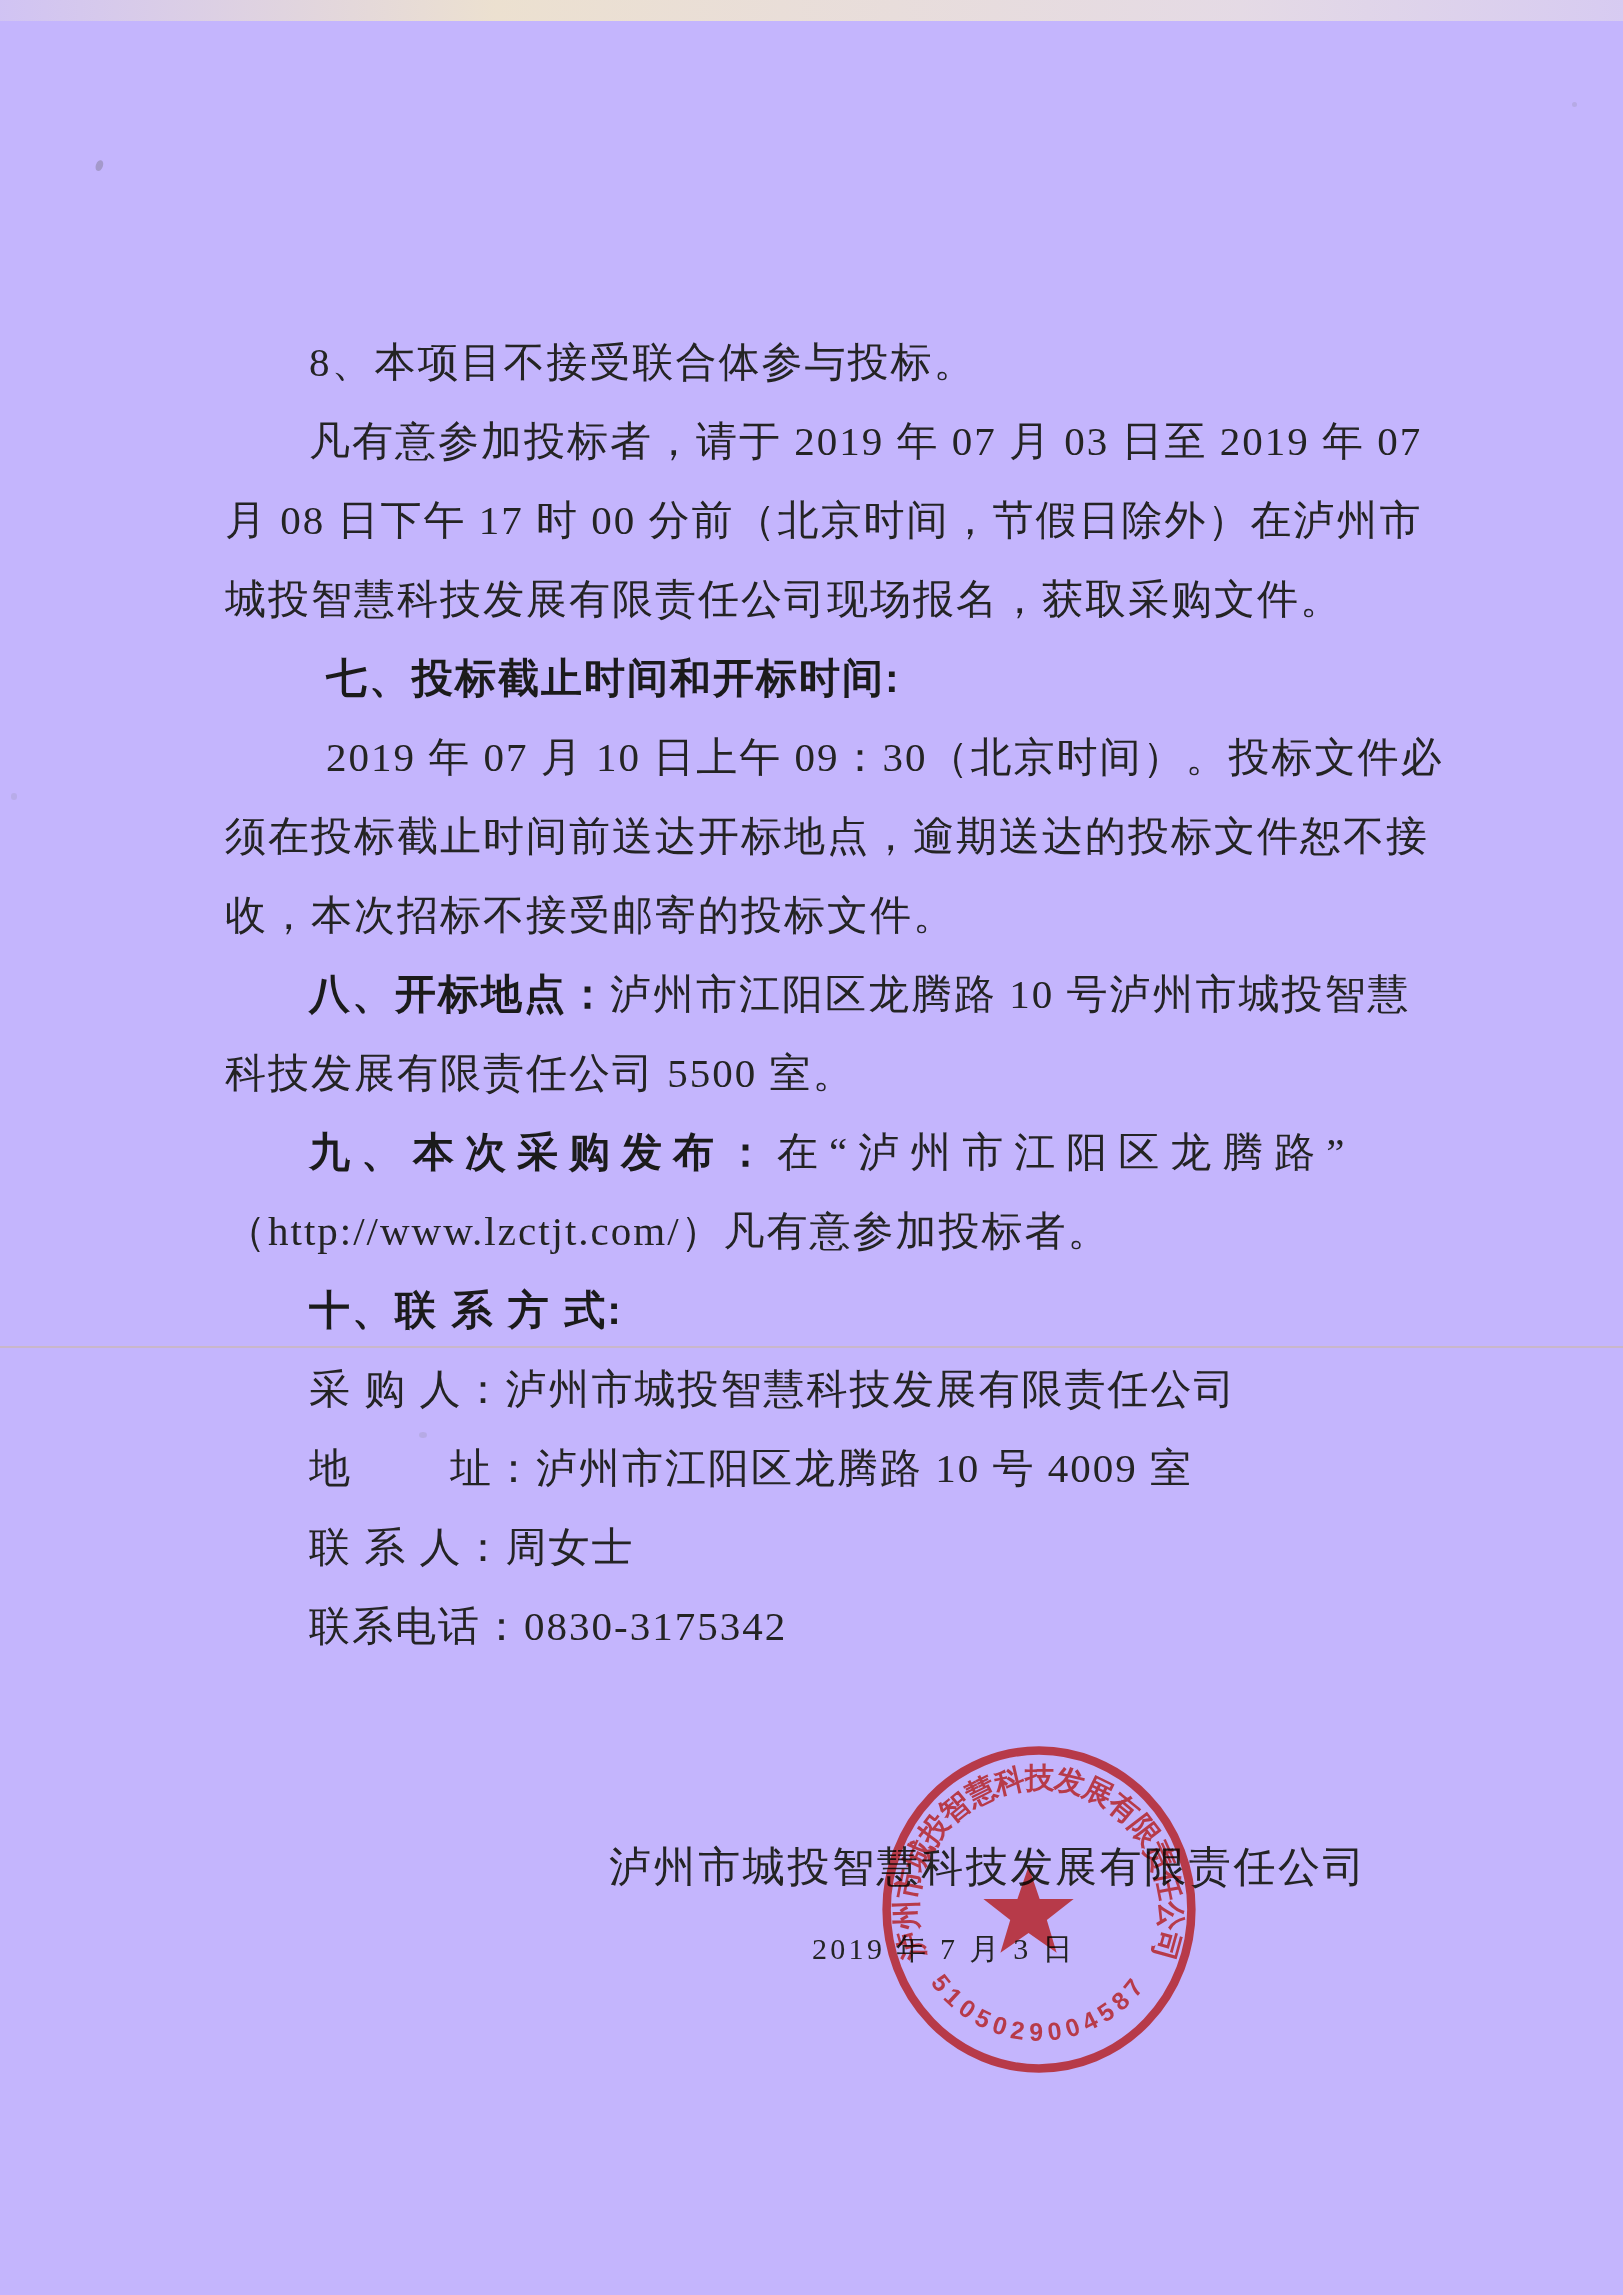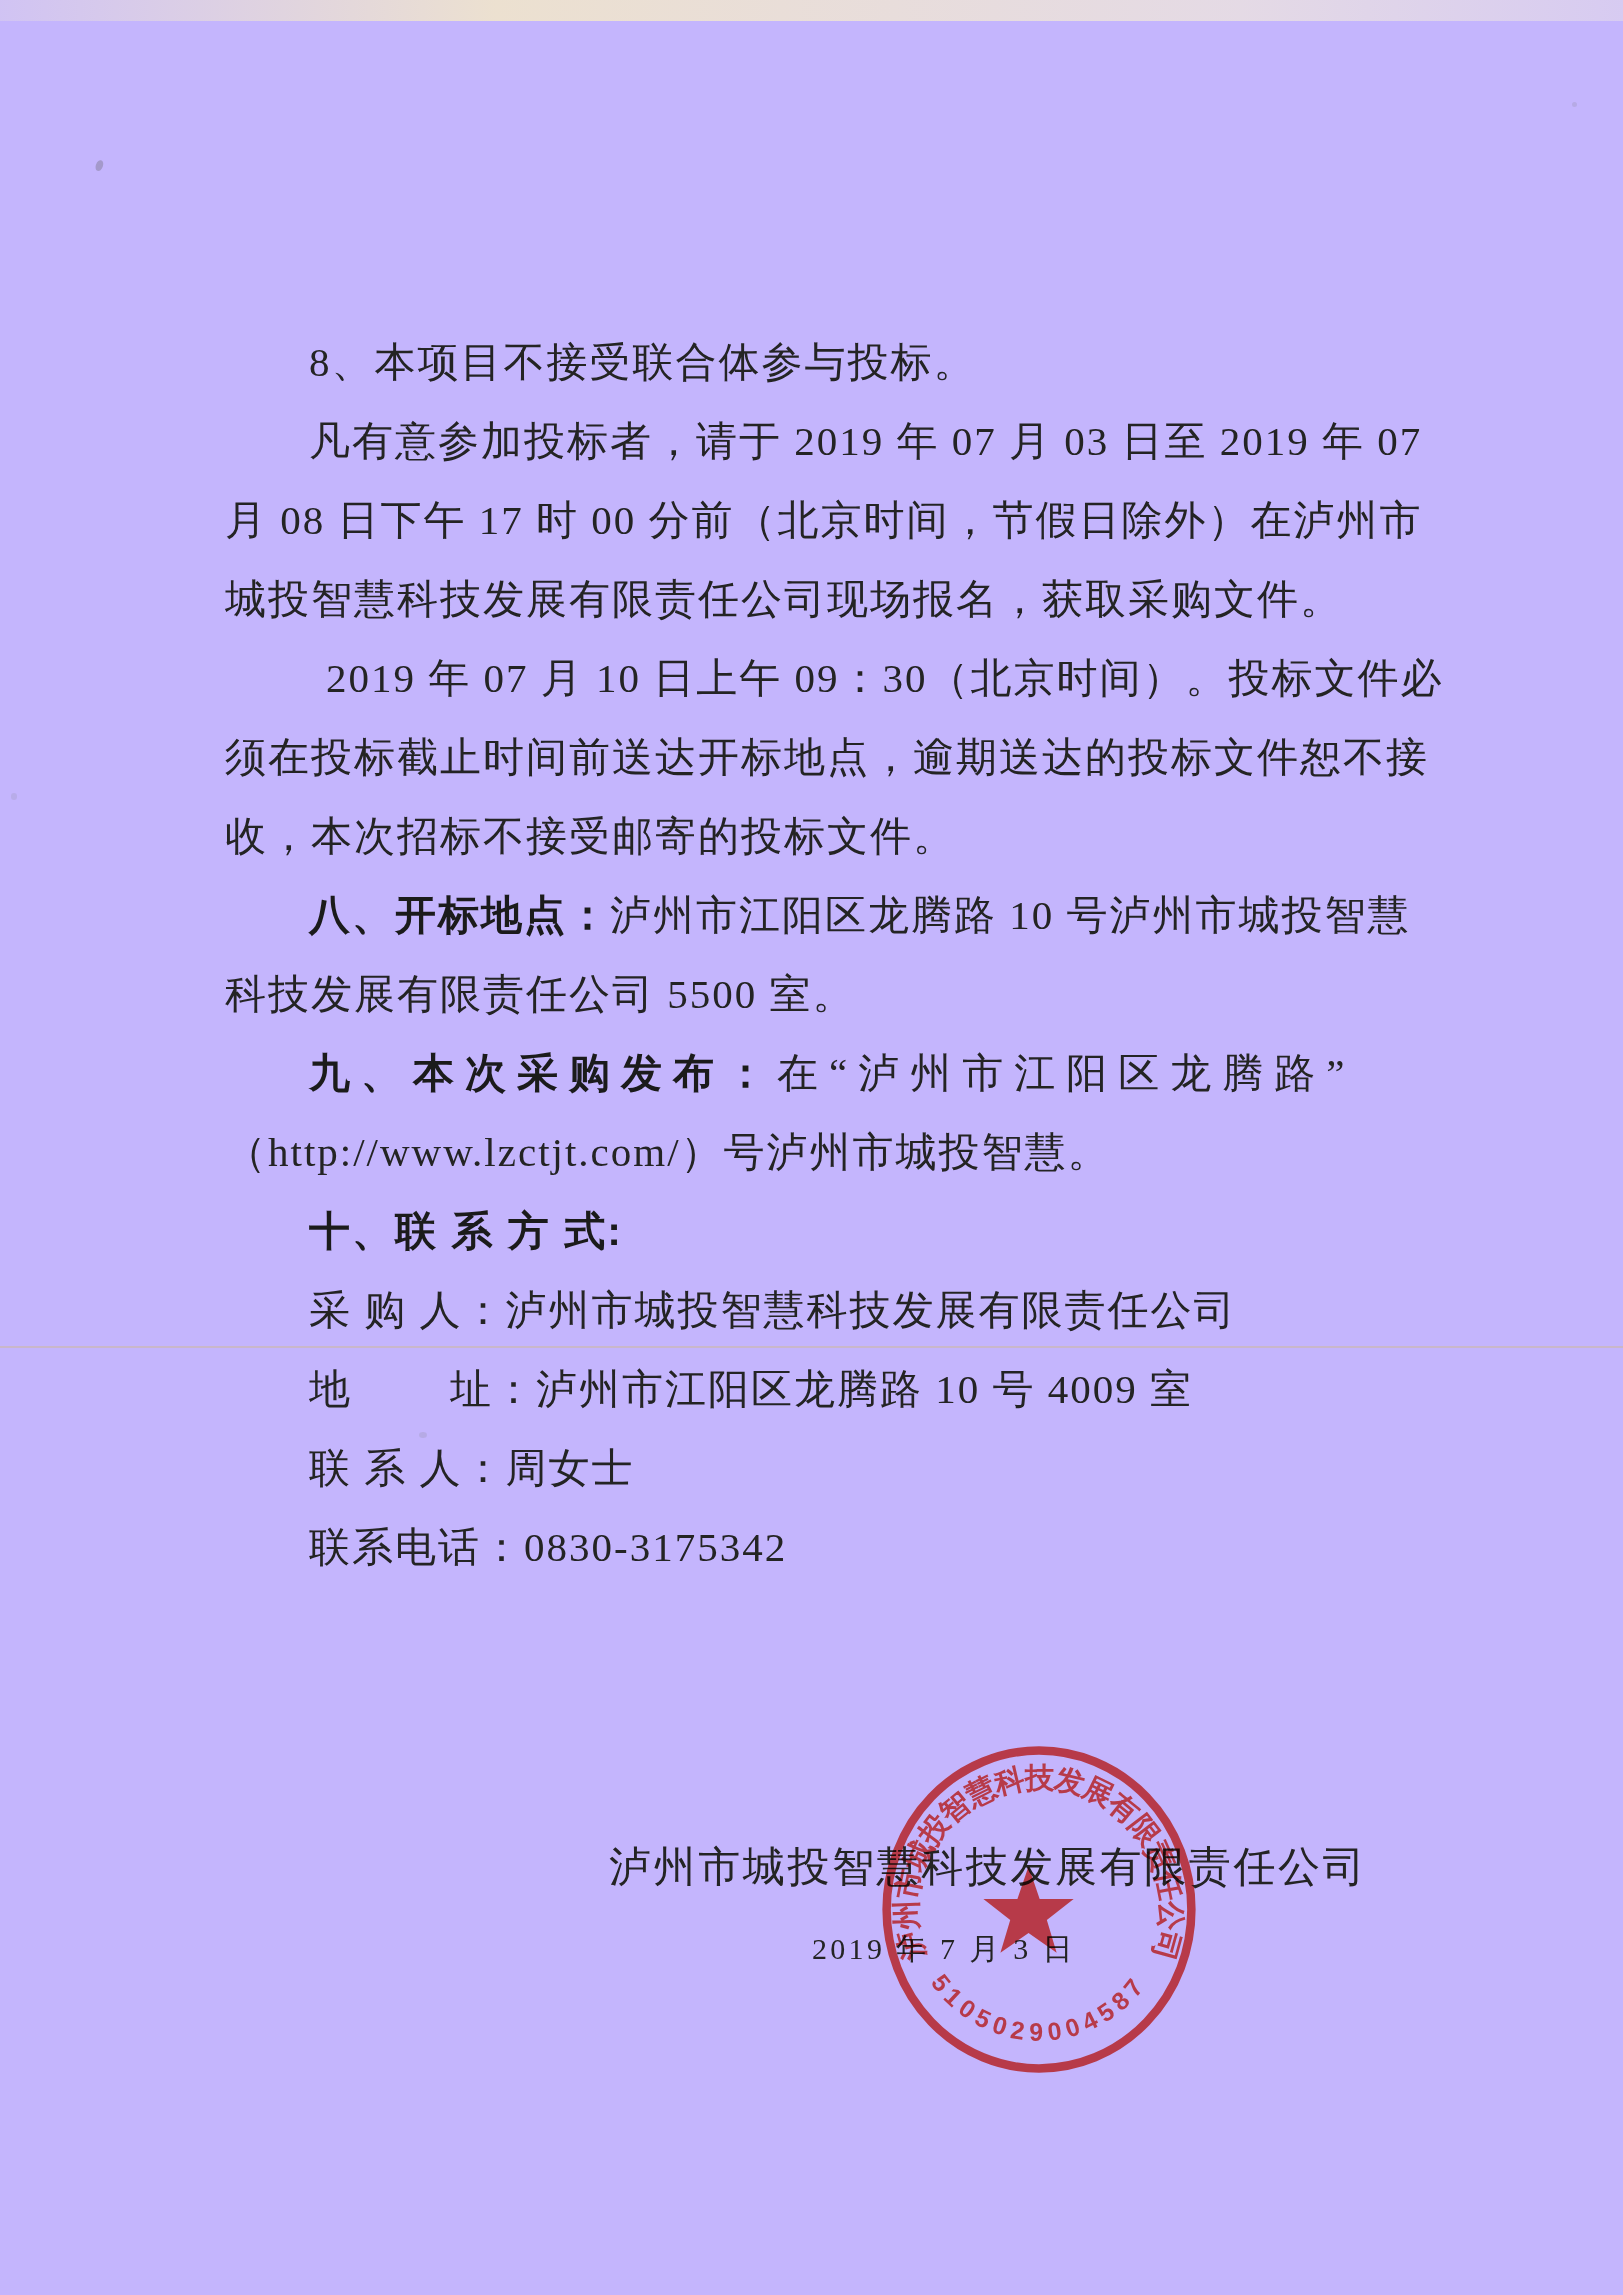--- a/index.html
+++ b/index.html
@@ -110,30 +110,31 @@
 
   <div class="content">
 
     <div class="line indent">8、本项目不接受联合体参与投标。</div>
 
 
     <div class="line indent">凡有意参加投标者，请于 2019 年 07 月 03 日至 2019 年 07</div>
     <div class="line">月 08 日下午 17 时 00 分前（北京时间，节假日除外）在泸州市</div>
     <div class="line">城投智慧科技发展有限责任公司现场报名，获取采购文件。</div>
 
+    <div class="line indent-lg heading">七、投标截止时间和开标时间:</div>
 
     <div class="line indent-lg">2019 年 07 月 10 日上午 09：30（北京时间）。投标文件必</div>
     <div class="line">须在投标截止时间前送达开标地点，逾期送达的投标文件恕不接</div>
     <div class="line">收，本次招标不接受邮寄的投标文件。</div>
 
     <div class="line indent"><span class="lbl">八、开标地点：</span><span>泸州市江阳区龙腾路 10 号泸州市城投智慧</span></div>
     <div class="line">科技发展有限责任公司 5500 室。</div>
 
     <div class="line indent spread"><span class="lbl">九、本次采购发布：</span><span>在“泸州市江阳区龙腾路”</span></div>
-    <div class="line">（http://www.lzctjt.com/）号泸州市城投智慧。</div>
+    <div class="line">（http://www.lzctjt.com/）凡有意参加投标者。</div>
 
     <div class="line indent heading">十、联 系 方 式:</div>
 
     <div class="line indent">采 购 人：泸州市城投智慧科技发展有限责任公司</div>
     <div class="line indent">地        址：泸州市江阳区龙腾路 10 号 4009 室</div>
     <div class="line indent">联 系 人：周女士</div>
     <div class="line indent">联系电话：0830-3175342</div>
   </div>
 
   <div class="divider"></div>

